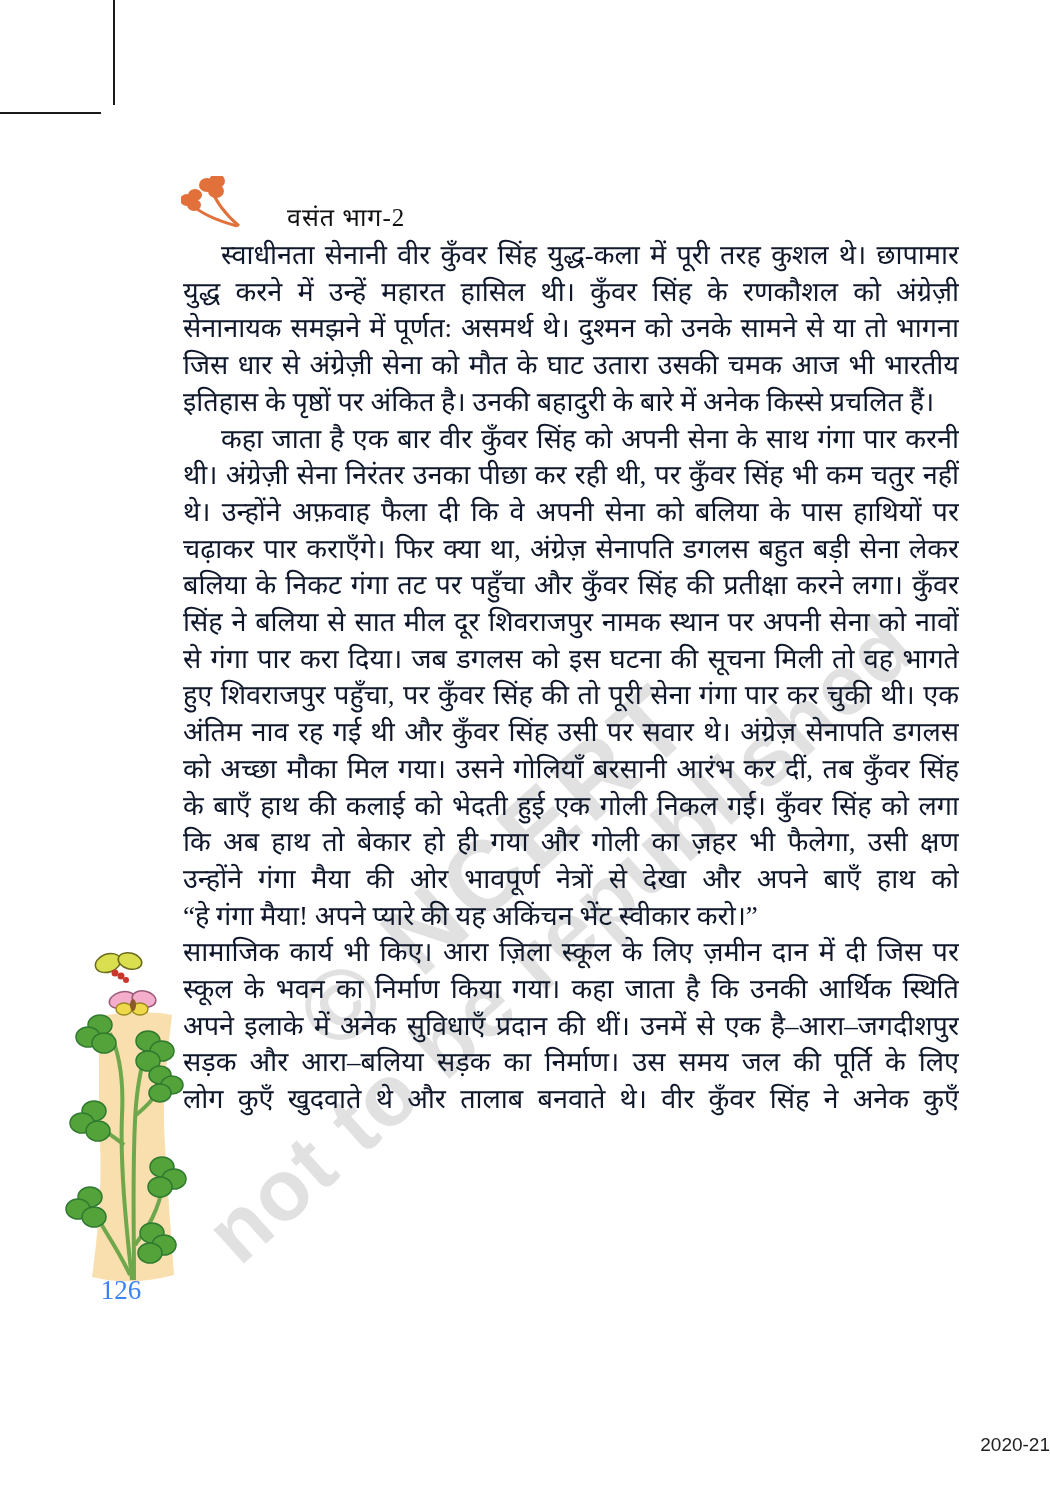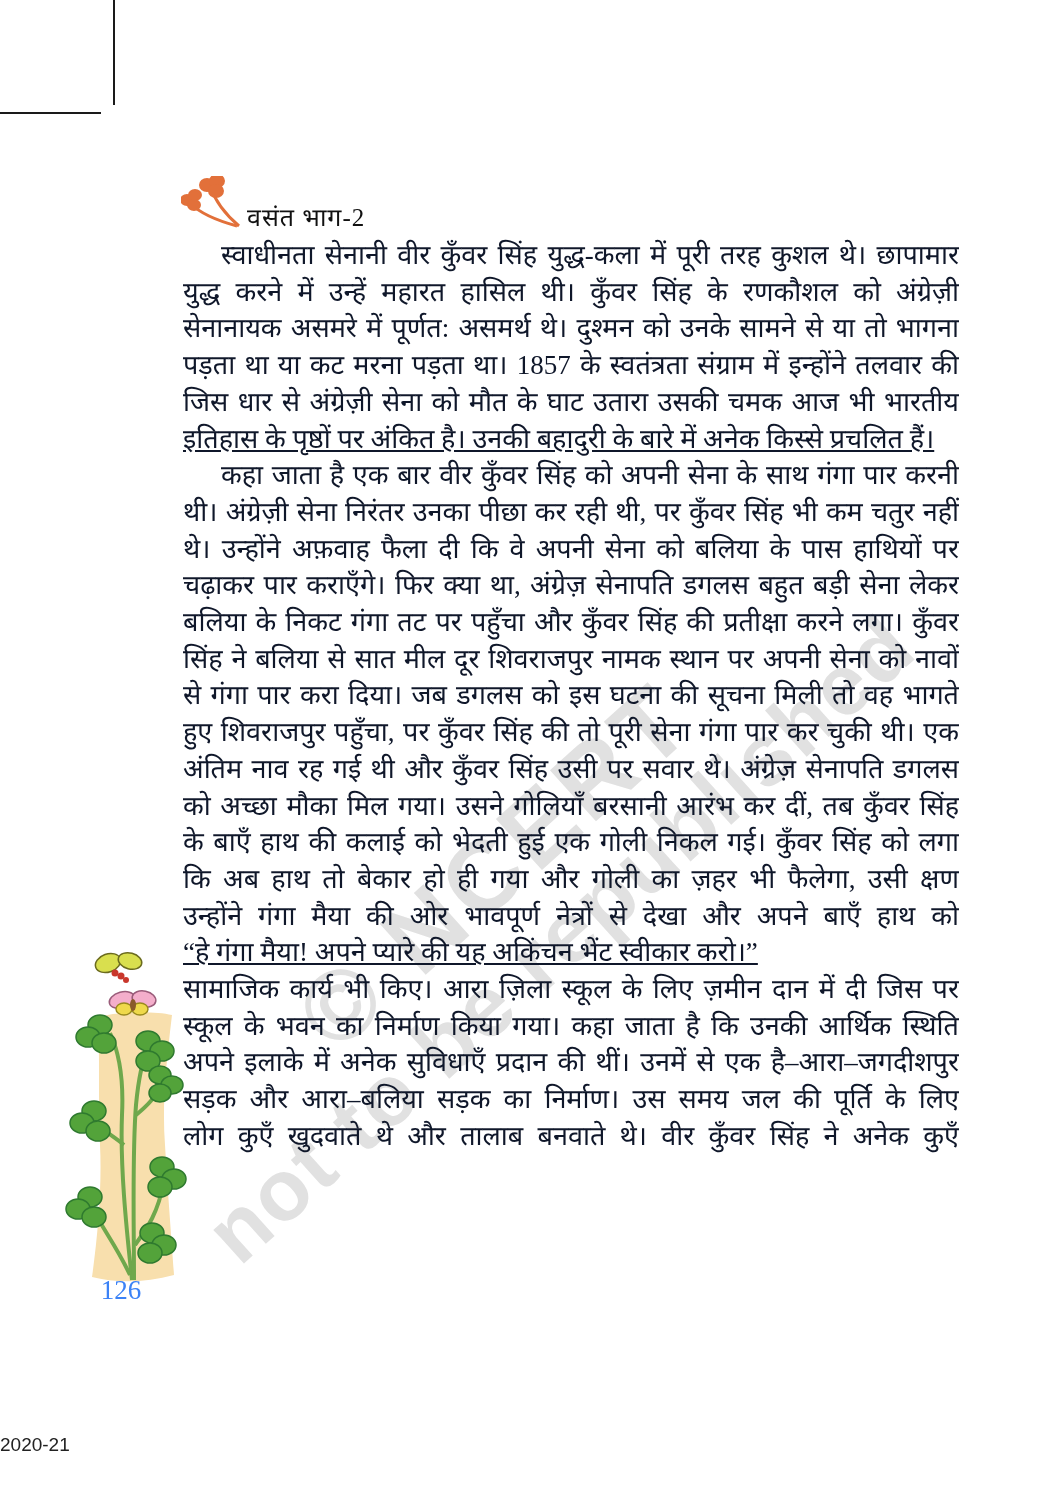--- a/index.html
+++ b/index.html
@@ -16,44 +16,44 @@
     position:absolute; left:0; top:770px; width:1050px; height:260px;
     display:flex; flex-direction:column; align-items:center; justify-content:center;
     transform:rotate(-42deg); transform-origin:50% 50%;
     color:#dcdcdc; font-family:"Liberation Sans","DejaVu Sans",sans-serif;
     font-weight:bold; pointer-events:none; z-index:0; opacity:0.85;
   }
   .watermark .wm1 { font-size:100px; line-height:1.05; letter-spacing:6px; }
   .watermark .wm2 { font-size:86px; line-height:1.05; letter-spacing:2px; white-space:nowrap; }
 
   
-  .header { position:absolute; left:181px; top:176px; display:flex; align-items:flex-end; z-index:2; }
+  .header { position:absolute; left:181px; top:176px; display:flex; align-items:flex-end; z-index:2;gap:40px; }
   .header-title { font-size:25px; color:#111; padding-bottom:7px; margin-left:2px; letter-spacing:1px; }
 
   
   .text-block { position:absolute; left:183px; top:237px; width:776px; z-index:1; }
   .para { margin:0; }
   .para .line {
     font-size:27px; line-height:36.7px; color:#0f172a;
     text-align:justify; text-align-last:justify; overflow:hidden; white-space:nowrap;
   }
   .para .line { white-space:normal; }
-  .para .line.last { text-align-last:left;text-decoration:underline; }
+  .para .line.last { text-align-last:left; }
   .para .line.first { text-indent:38px; }
 
   
   .sidebar-art { position:absolute; left:60px; top:945px; width:130px; height:345px; z-index:1; }
   .page-number {
     position:absolute; left:86px; top:1275px; width:70px; text-align:center;
     font-size:27px; color:#3b82f6; z-index:2;
   }
 
   
   .footer {
-    position:absolute; left:0; top:1434px; width:1050px; text-align:left;
+    position:absolute; left:0; top:1434px; width:1050px; text-align:right;
     font-family:"Liberation Sans","DejaVu Sans",sans-serif; font-size:19px; color:#222; z-index:2;
   }
 </style>
 </head>
 <body>
 
 <div class="page">
 
   <div class="crop-v"></div>
   <div class="crop-h"></div>
@@ -78,22 +78,21 @@
         </g>
       </svg>
     </span>
     <span class="header-title">वसंत भाग-2</span>
   </div>
 
   <div class="text-block">
       <div class="para">
         <div class="line first">स्वाधीनता सेनानी वीर कुँवर सिंह युद्ध-कला में पूरी तरह कुशल थे। छापामार</div>
         <div class="line">युद्ध करने में उन्हें महारत हासिल थी। कुँवर सिंह के रणकौशल को अंग्रेज़ी</div>
-        <div class="line">सेनानायक असमरे में पूर्णत: असमर्थ थे। दुश्मन को उनके सामने से या तो भागना</div>
-        <div class="line">पड़ता था या कट मरना पड़ता था। 1857 के स्वतंत्रता संग्राम में इन्होंने तलवार की</div>
+        <div class="line">सेनानायक समझने में पूर्णत: असमर्थ थे। दुश्मन को उनके सामने से या तो भागना</div>
         <div class="line">जिस धार से अंग्रेज़ी सेना को मौत के घाट उतारा उसकी चमक आज भी भारतीय</div>
         <div class="line last">इतिहास के पृष्ठों पर अंकित है। उनकी बहादुरी के बारे में अनेक किस्से प्रचलित हैं।</div>
       </div>
       <div class="para">
         <div class="line first">कहा जाता है एक बार वीर कुँवर सिंह को अपनी सेना के साथ गंगा पार करनी</div>
         <div class="line">थी। अंग्रेज़ी सेना निरंतर उनका पीछा कर रही थी, पर कुँवर सिंह भी कम चतुर नहीं</div>
         <div class="line">थे। उन्होंने अफ़वाह फैला दी कि वे अपनी सेना को बलिया के पास हाथियों पर</div>
         <div class="line">चढ़ाकर पार कराएँगे। फिर क्या था, अंग्रेज़ सेनापति डगलस बहुत बड़ी सेना लेकर</div>
         <div class="line">बलिया के निकट गंगा तट पर पहुँचा और कुँवर सिंह की प्रतीक्षा करने लगा। कुँवर</div>
         <div class="line">सिंह ने बलिया से सात मील दूर शिवराजपुर नामक स्थान पर अपनी सेना को नावों</div>

